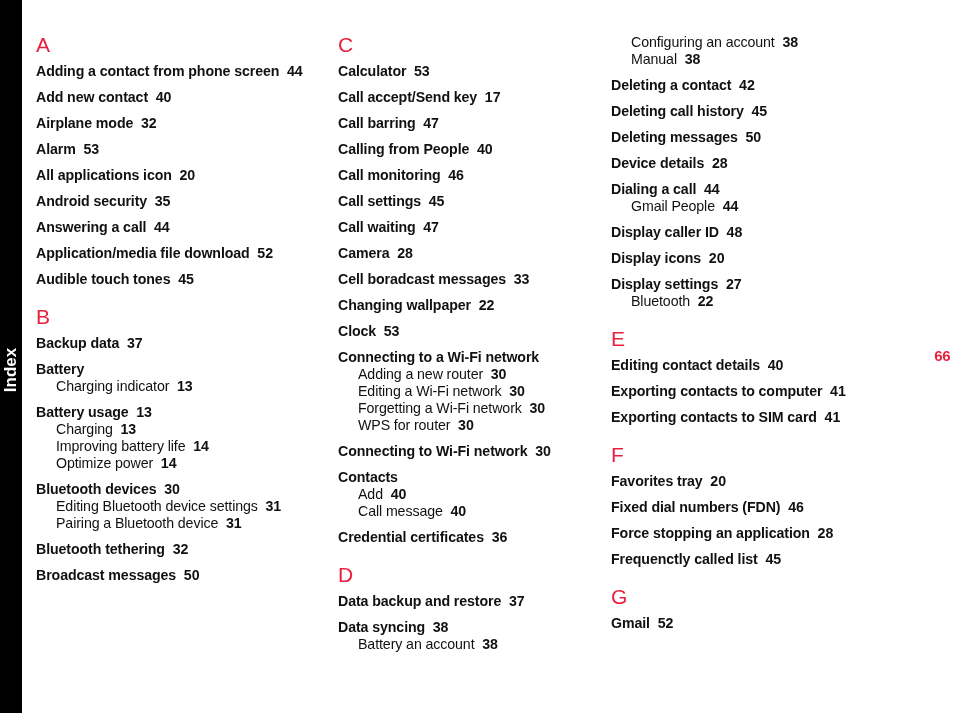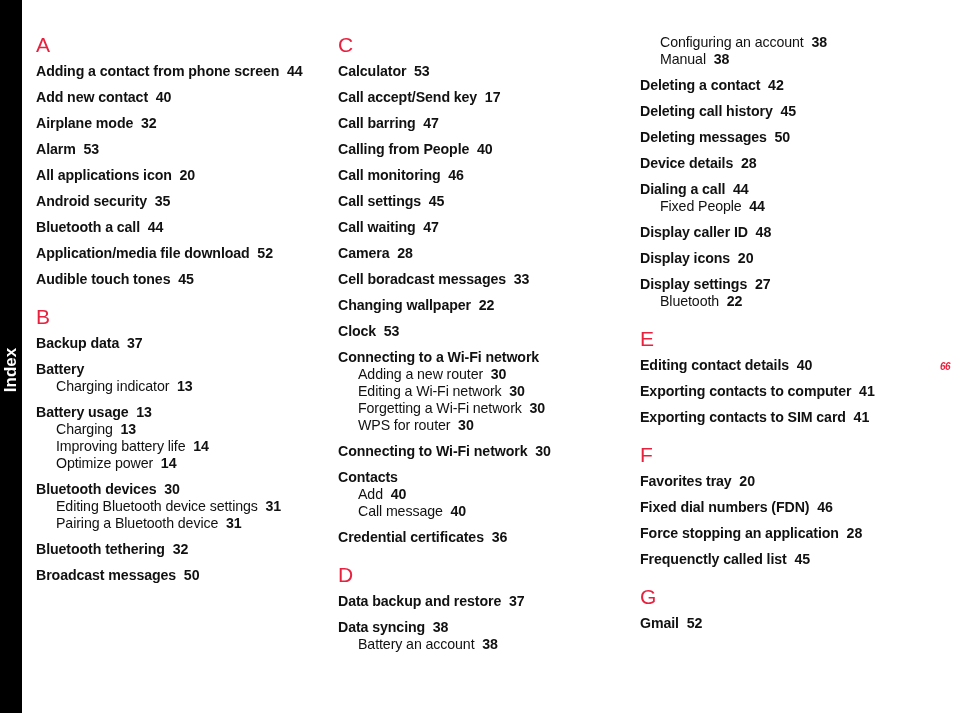--- a/index.html
+++ b/index.html
@@ -37,45 +37,44 @@
     font-size: 17px;
     font-weight: 700;
     letter-spacing: 0px;
     transform-box: border-box;
   }
 
   
   #page-number {
     position: absolute;
     right: 18px;
-    top: 362px;
+    top: 348px;
     color: #E8213F;
     font-family: "Liberation Sans Narrow", "Liberation Sans", sans-serif;
-    font-size: 10px;
+    font-size: 15px;
     font-weight: 700;
     letter-spacing: -0.5px;
     line-height: 1;
-    font-style: italic;
   }
 
   
   #columns {
     position: absolute;
     left: 0;
     top: 0;
     width: 968px;
     height: 713px;
   }
   .column {
     position: absolute;
     top: 34px;
   }
   #col-0 { left: 36px;  width: 272px; }
   #col-1 { left: 338px; width: 272px; }
-  #col-2 { left: 640px; width: 290px; }
+  #col-2 { left: 611px; width: 290px; }
 
   
   .section-letter {
     color: #E8213F;
     font-size: 21px;
     font-weight: 400;
     line-height: 22px;
     margin-top: 18px;
     margin-bottom: 7px;
   }
@@ -142,21 +141,21 @@
         <div class="entry">
           <div class="entry-main"><span>Alarm</span>&nbsp;&nbsp;<span class="pg">53</span></div>
         </div>
         <div class="entry">
           <div class="entry-main"><span>All applications icon</span>&nbsp;&nbsp;<span class="pg">20</span></div>
         </div>
         <div class="entry">
           <div class="entry-main"><span>Android security</span>&nbsp;&nbsp;<span class="pg">35</span></div>
         </div>
         <div class="entry">
-          <div class="entry-main"><span>Bluetooth a call</span>&nbsp;&nbsp;<span class="pg">44</span></div>
+          <div class="entry-main"><span>Answering a call</span>&nbsp;&nbsp;<span class="pg">44</span></div>
         </div>
         <div class="entry">
           <div class="entry-main"><span>Application/media file download</span>&nbsp;&nbsp;<span class="pg">52</span></div>
         </div>
         <div class="entry">
           <div class="entry-main"><span>Audible touch tones</span>&nbsp;&nbsp;<span class="pg">45</span></div>
         </div>
       </div>
       <div class="section">
         <div class="section-letter" style="color: rgb(232, 33, 63);">B</div>
@@ -280,21 +279,21 @@
         </div>
         <div class="entry">
           <div class="entry-main"><span>Deleting messages</span>&nbsp;&nbsp;<span class="pg">50</span></div>
         </div>
         <div class="entry">
           <div class="entry-main"><span>Device details</span>&nbsp;&nbsp;<span class="pg">28</span></div>
         </div>
         <div class="entry">
           <div class="entry-main"><span>Dialing a call</span>&nbsp;&nbsp;<span class="pg">44</span></div>
           <ul class="subentries">
-            <li class="subentry"><span>Fixed People</span>&nbsp;&nbsp;<span class="pg">44</span></li>
+            <li class="subentry"><span>Gmail People</span>&nbsp;&nbsp;<span class="pg">44</span></li>
           </ul>
         </div>
         <div class="entry">
           <div class="entry-main"><span>Display caller ID</span>&nbsp;&nbsp;<span class="pg">48</span></div>
         </div>
         <div class="entry">
           <div class="entry-main"><span>Display icons</span>&nbsp;&nbsp;<span class="pg">20</span></div>
         </div>
         <div class="entry">
           <div class="entry-main"><span>Display settings</span>&nbsp;&nbsp;<span class="pg">27</span></div>

